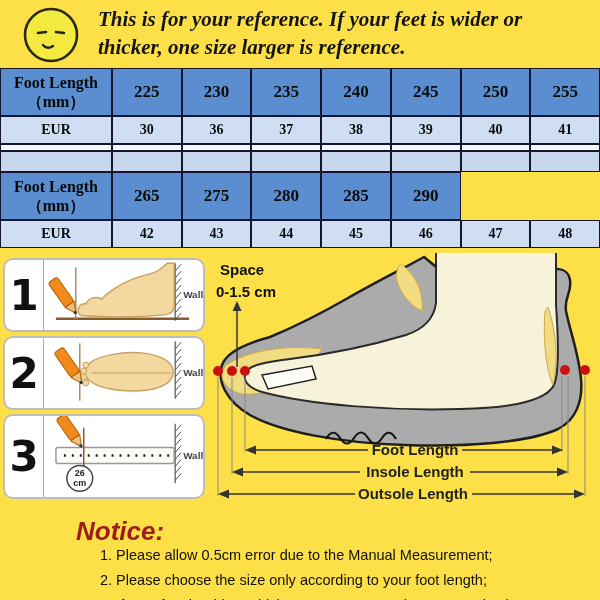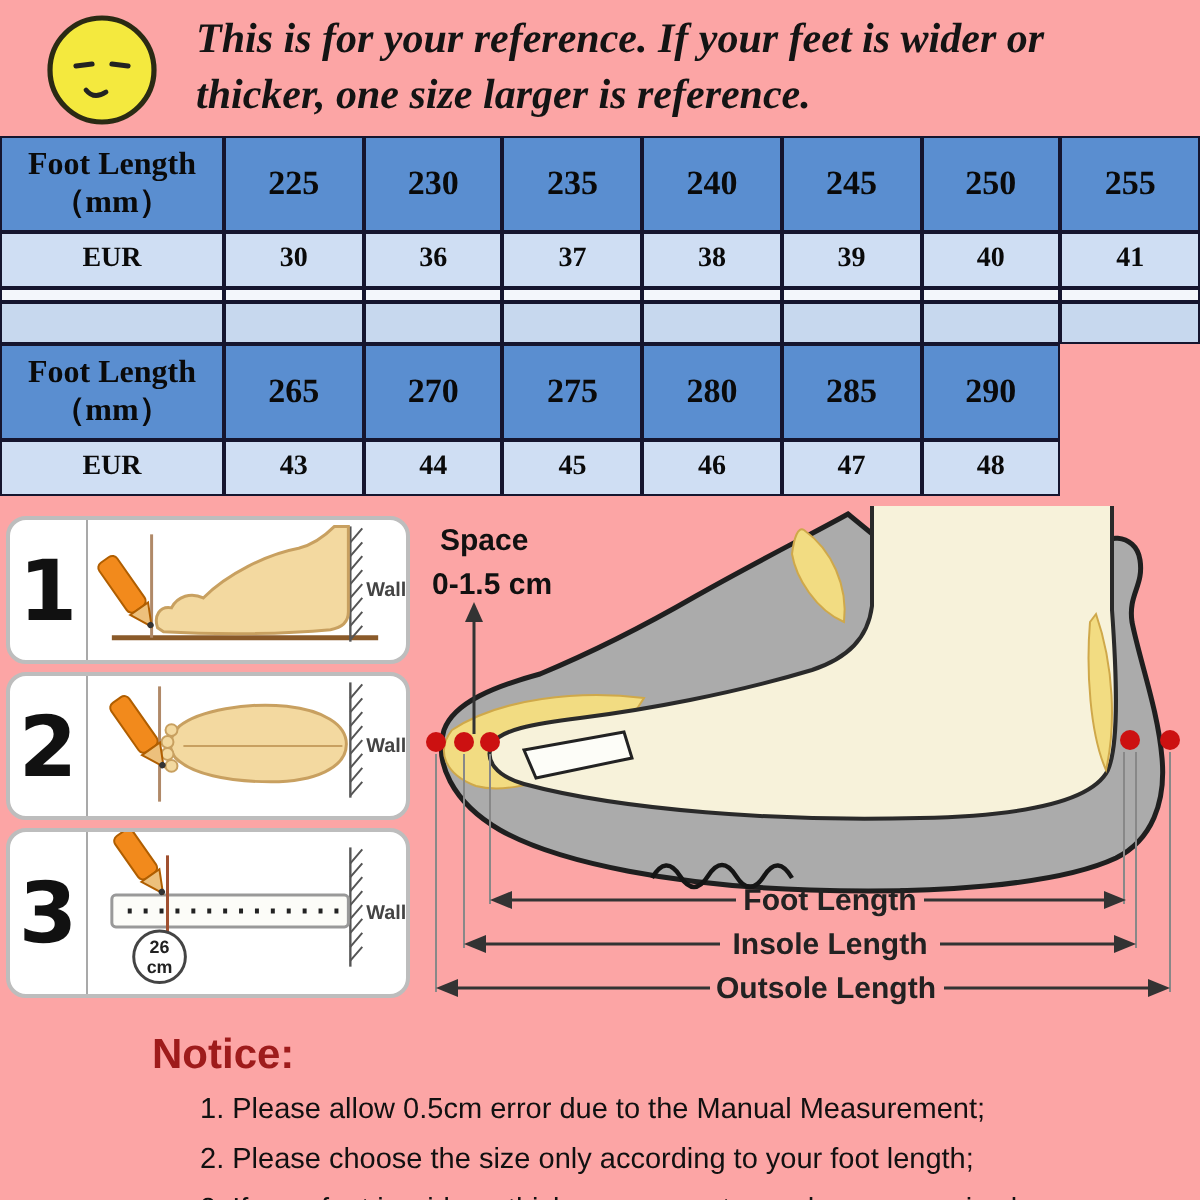--- a/index.html
+++ b/index.html
@@ -1,16 +1,16 @@
 <!DOCTYPE html>
 <html><head>
 <meta charset="utf-8">
 <style>
   html,body{margin:0;padding:0;background:#fff;}
-  .canvas{position:relative;width:600px;height:600px;background:#fca5a5;overflow:hidden;
+  .canvas{position:relative;width:600px;height:600px;background:#fde047;overflow:hidden;
           font-family:"Liberation Sans",sans-serif;}
 
   
   .hdr{position:absolute;left:0;top:0;width:600px;height:68px;}
   .smiley{position:absolute;left:22px;top:6px;width:58px;height:58px;}
   .title{position:absolute;left:98px;top:5px;width:495px;
          font-family:"Liberation Serif",serif;font-style:italic;font-weight:bold;
          font-size:21px;line-height:28px;color:#141414;}
 
   
@@ -35,22 +35,22 @@
   .stepnum{width:38px;display:flex;align-items:center;justify-content:center;
            border-right:1px solid #a9a9a9;font-family:"DejaVu Sans",sans-serif;
            font-weight:bold;font-size:42px;color:#111;}
   .stepart{flex:1;height:100%;}
   .stepart svg{display:block;width:100%;height:100%;}
 
   
   .shoe{position:absolute;left:210px;top:253px;width:390px;height:252px;}
 
   
-  .notice-h{position:absolute;left:76px;top:516px;font-size:21px;font-weight:bold;
-            color:#9e1b1b;}
+  .notice-h{position:absolute;left:76px;top:516px;font-size:26px;font-weight:bold;
+            color:#9e1b1b;font-style:italic;}
   .notice-list{position:absolute;left:100px;top:543px;width:498px;font-size:14.5px;
                color:#111;line-height:25px;}
 
   svg text{font-family:"Liberation Sans",sans-serif;}
 </style>
 </head>
 <body>
 
 <div class="canvas">
 
@@ -110,28 +110,28 @@
         <div class="cell"></div>
         <div class="cell"></div>
         <div class="cell"></div>
     </div>
     <div class="trow row-mm">
       <div class="cell">
         <span class="lbl">Foot Length</span>
         <span class="lbl">（mm）</span>
       </div>
       <div class="cell">265</div>
-      <div class="cell">270</div>
       <div class="cell">275</div>
       <div class="cell">280</div>
       <div class="cell">285</div>
       <div class="cell">290</div>
     </div>
     <div class="trow row-eur">
       <div class="cell">EUR</div>
+      <div class="cell">42</div>
       <div class="cell">43</div>
       <div class="cell">44</div>
       <div class="cell">45</div>
       <div class="cell">46</div>
       <div class="cell">47</div>
       <div class="cell">48</div>
     </div>
   </div>
 
   <div class="steps">

